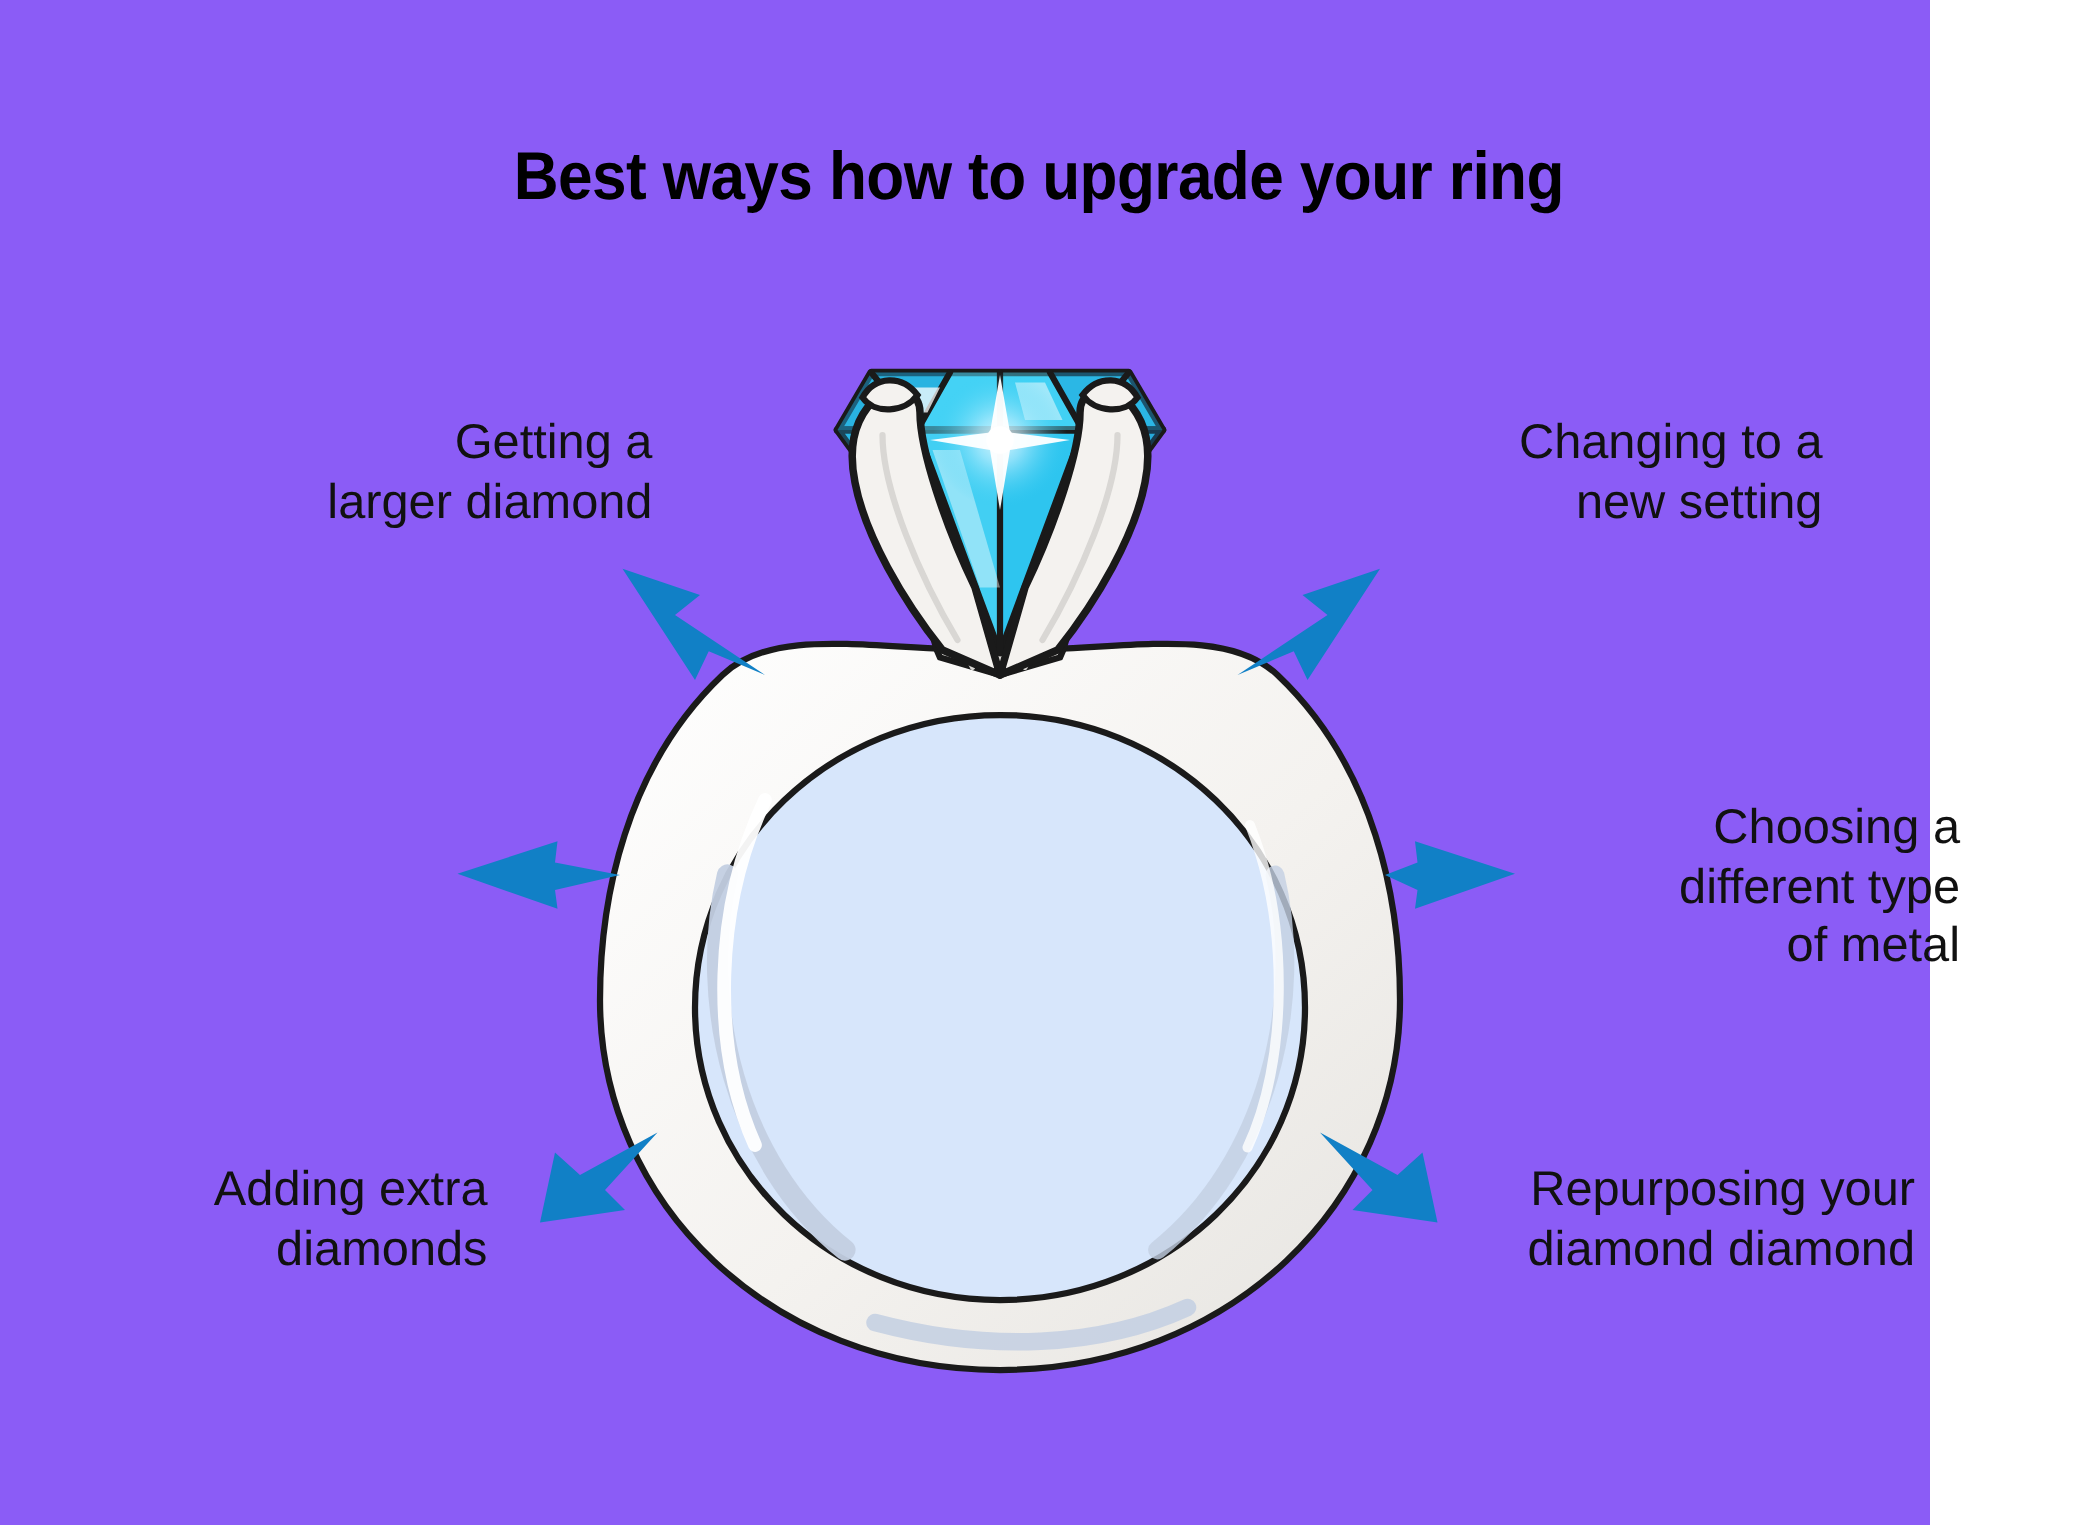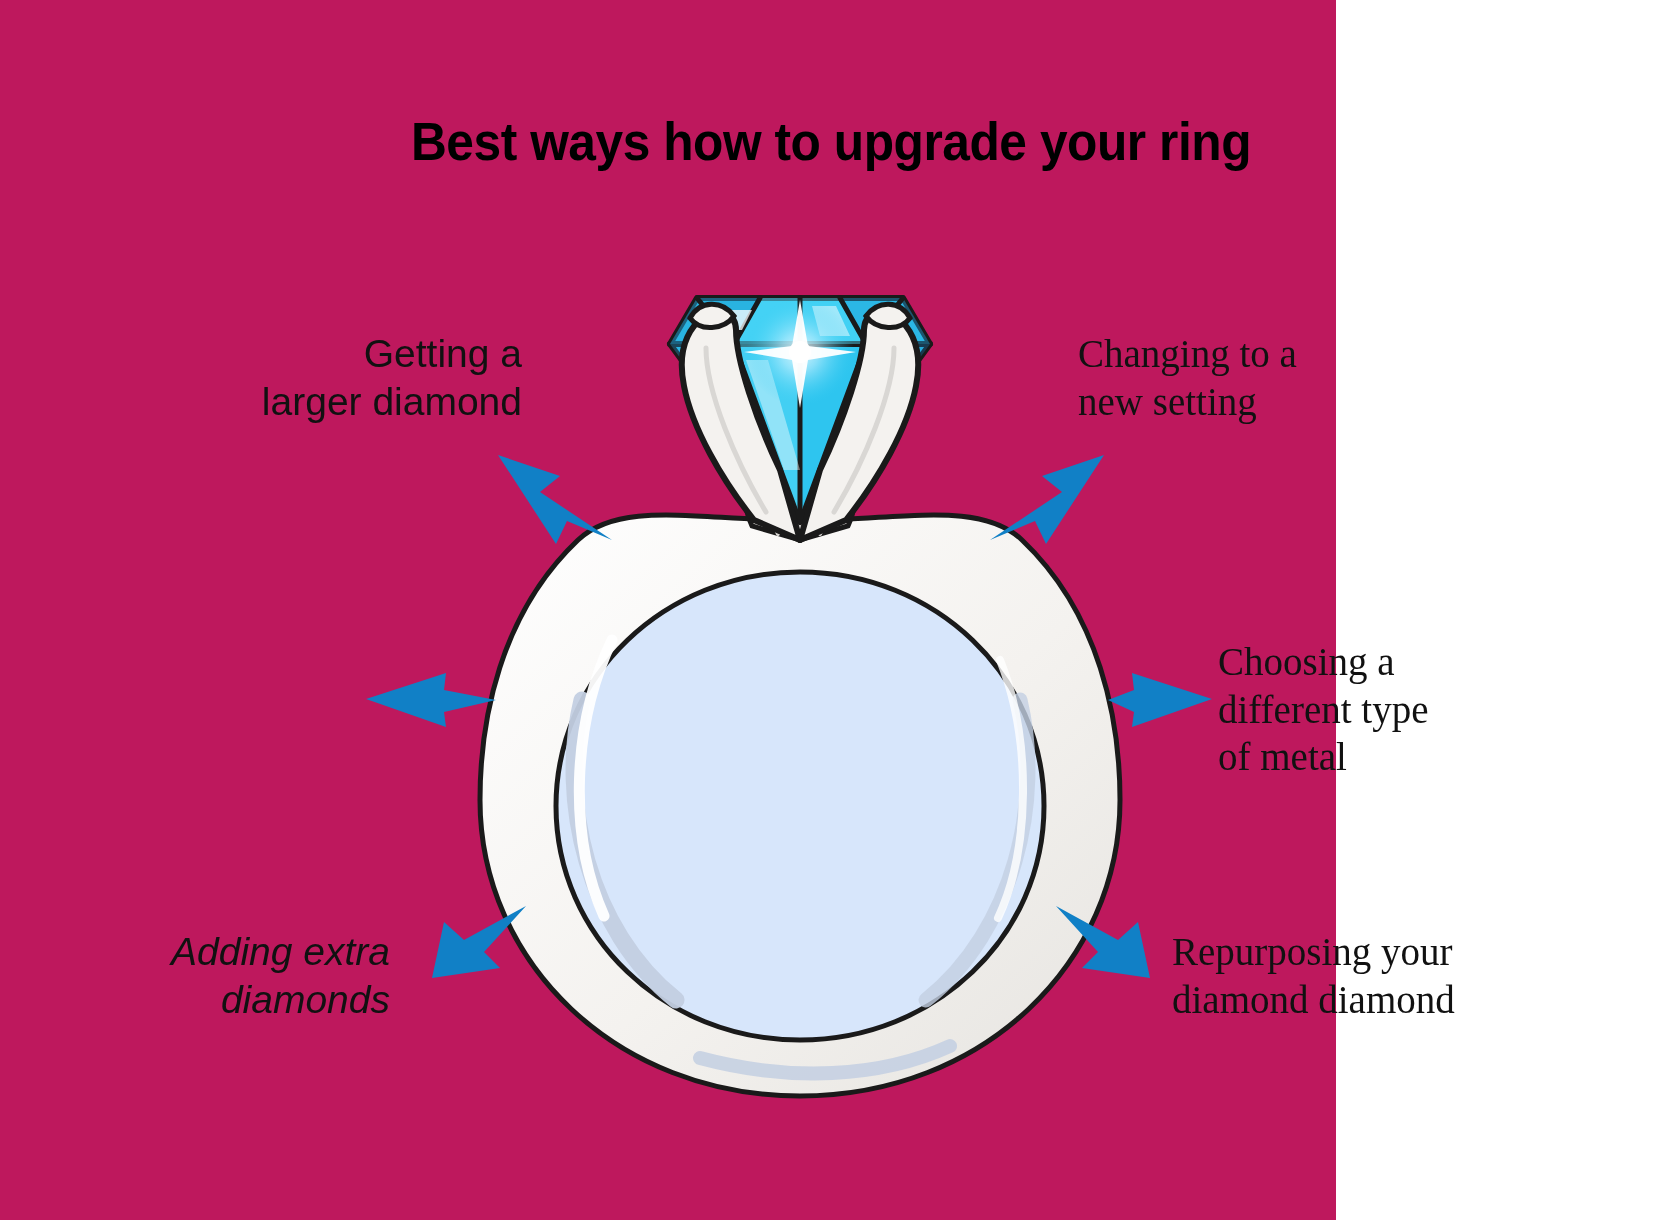--- a/index.html
+++ b/index.html
@@ -8,23 +8,23 @@
     padding: 0;
   }
   body {
     width: 1662px;
     height: 1220px;
     overflow: hidden;
     font-family: "Liberation Sans", sans-serif;
   }
   #infographic {
     position: relative;
-    width: 1336px;
+    width: 1544px;
     height: 1220px;
-    background: #be185d;
+    background: #8b5cf6;
   }
   #page-title {
     position: absolute;
     top: 110px;
     left: 0;
     width: 1662px;
     text-align: center;
     font-family: "Liberation Sans Narrow", "Liberation Sans", sans-serif;
     font-weight: bold;
     font-size: 54px;
@@ -35,27 +35,27 @@
   }
   .callout-label {
     position: absolute;
     color: #111111;
     font-family: "Liberation Sans", sans-serif;
     font-size: 39px;
     line-height: 1.22;
     white-space: pre-line;
   }
   .label-left  { text-align: right; }
-  .label-right { text-align: left; font-family: Liberation Serif, serif; }
+  .label-right { text-align: right; }
 
   #label-larger-diamond  { left: 152px;  top: 330px; width: 370px; }
   #label-new-setting     { left: 1078px; top: 330px; width: 380px; }
   #label-diamond-shape   { left: 40px;   top: 638px; width: 340px; }
   #label-metal-type      { left: 1218px; top: 638px; width: 350px; }
-  #label-extra-diamonds  { left: 60px;   top: 928px; width: 330px; font-style: italic; }
+  #label-extra-diamonds  { left: 60px;   top: 928px; width: 330px; }
   #label-repurposing     { left: 1172px; top: 928px; width: 360px; }
 
   .ring-art, .arrow-layer {
     position: absolute;
     left: 0;
     top: 0;
     width: 1662px;
     height: 1220px;
     pointer-events: none;
   }

